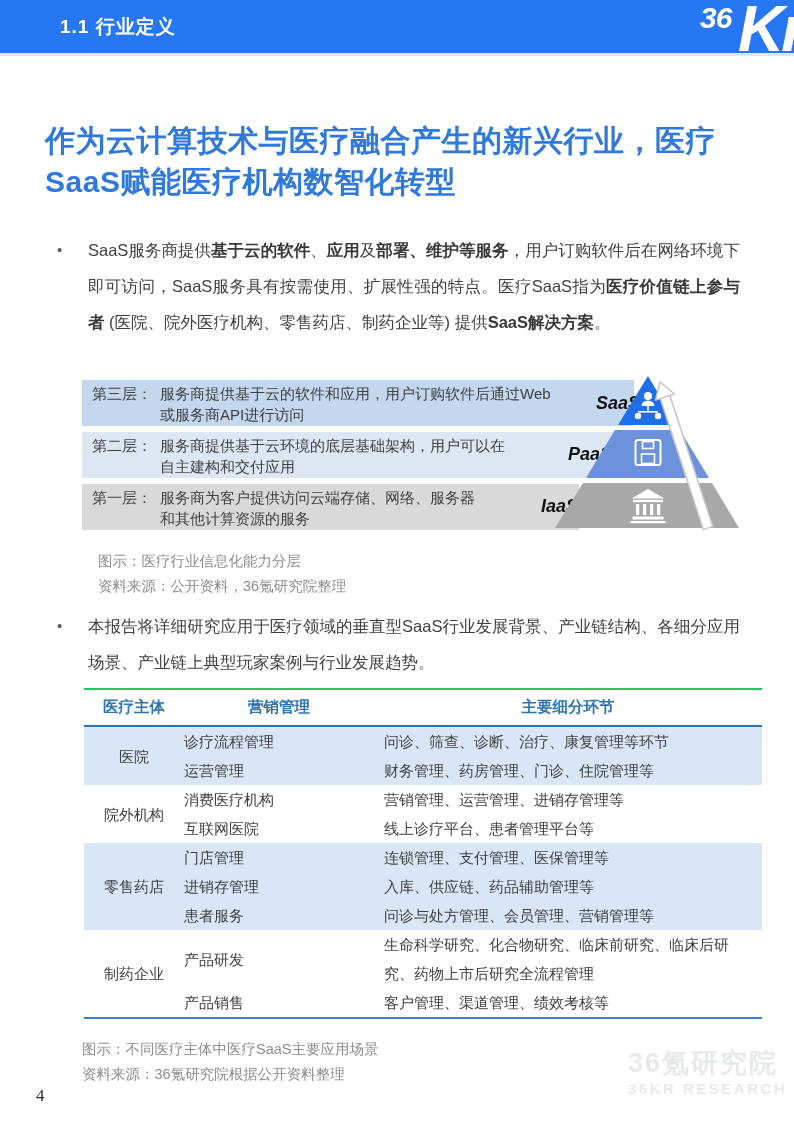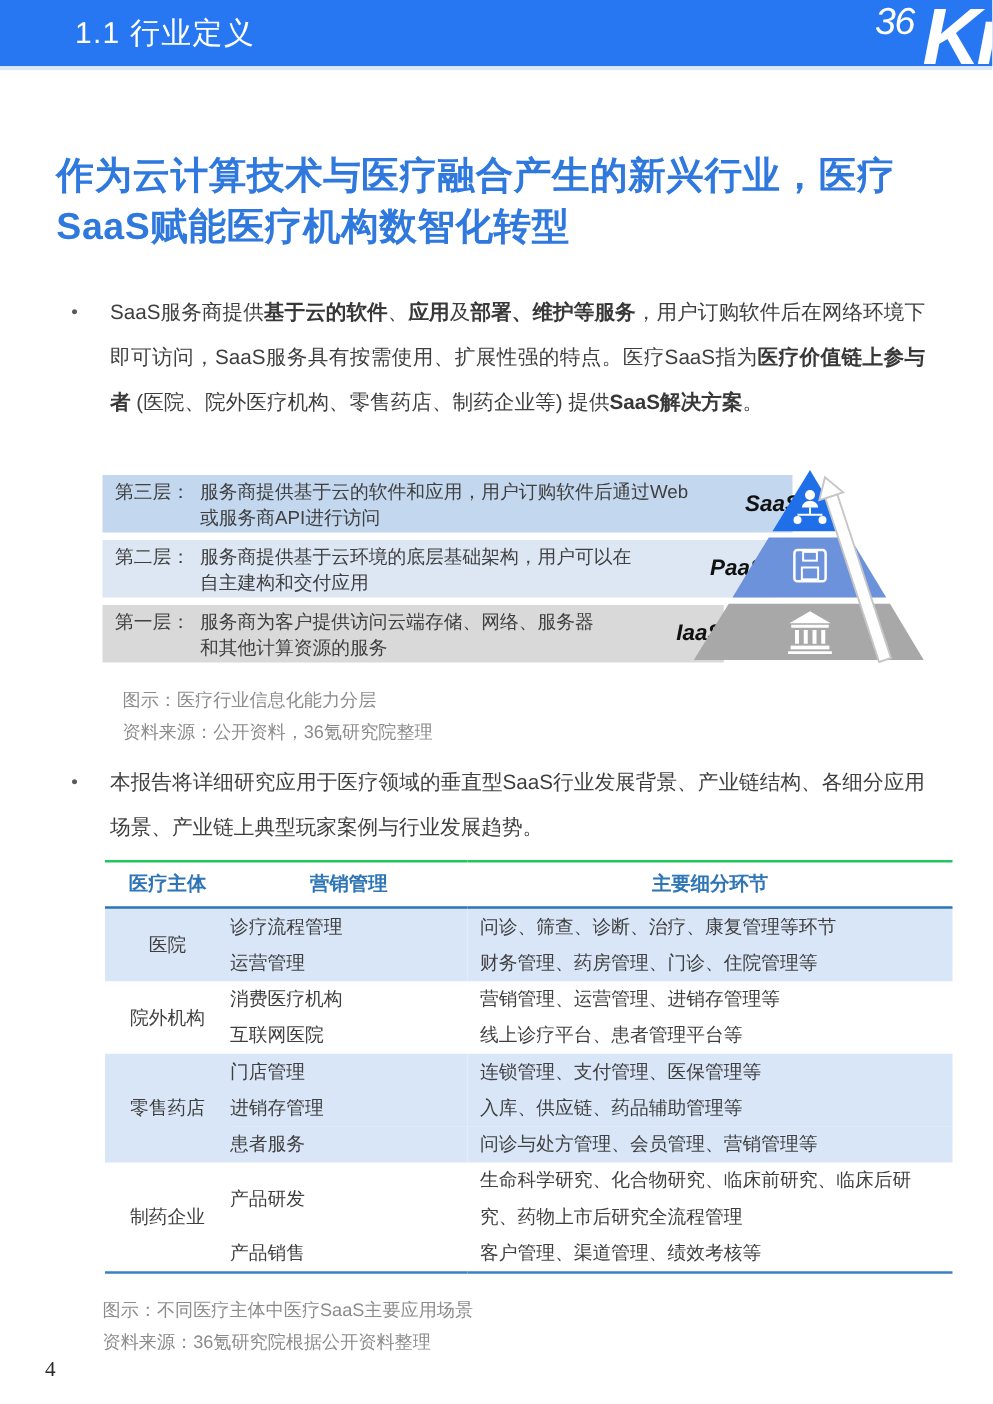--- a/index.html
+++ b/index.html
@@ -2,23 +2,23 @@
 <html><head>
 <meta charset="utf-8">
 <style>
   html,body{margin:0;padding:0;}
   body{font-family:"Liberation Sans","DejaVu Sans",sans-serif;background:#ffffff;}
   .page{position:relative;width:794px;height:1123px;background:#ffffff;overflow:hidden;margin:0 auto;}
 
   
   .topbar{position:absolute;left:0;top:0;width:794px;height:53px;background:#2777f2;overflow:hidden;}
   .topbar-underline{position:absolute;left:0;top:53px;width:794px;height:3px;background:#dde7f6;}
-  .section-title{position:absolute;left:60px;top:0;line-height:53px;color:#ffffff;font-size:24px;font-weight:400;letter-spacing:1px;}
+  .section-title{position:absolute;left:60px;top:0;line-height:53px;color:#ffffff;font-size:19px;font-weight:700;letter-spacing:1px;}
   .logo{position:absolute;right:0;top:0;width:100px;height:53px;color:#ffffff;}
-  .logo .n36{position:absolute;left:6px;top:1px;font-size:30px;font-weight:400;font-style:italic;letter-spacing:-1px;}
+  .logo .n36{position:absolute;left:6px;top:1px;font-size:30px;font-weight:700;font-style:italic;letter-spacing:-1px;}
   .logo .kr{position:absolute;left:44px;top:-8px;font-size:64px;font-weight:700;font-style:italic;letter-spacing:-3px;}
 
   
   .main-title{position:absolute;left:45px;top:120px;width:715px;font-size:30px;font-weight:700;color:#2e78de;line-height:41px;white-space:pre-line;letter-spacing:0.5px;}
 
   
   .bullet{position:absolute;left:57px;width:683px;font-size:16.5px;line-height:36px;color:#3f3f3f;}
   .bullet .dot{position:absolute;left:0;top:0;color:#595959;font-size:15px;}
   .bullet .ptext{display:block;margin-left:31px;text-align:justify;}
   .bullet .ptext b{font-weight:700;color:#383838;}
@@ -210,14 +210,18 @@
         </tr>
       </tbody>
   </table>
 
   <div class="caption cap2">
     <div>图示：不同医疗主体中医疗SaaS主要应用场景</div>
     <div>资料来源：36氪研究院根据公开资料整理</div>
   </div>
 
   <div class="page-number">4</div>
+  <div class="watermark">
+    <div class="w-cn">36氪研究院</div>
+    <div class="w-en">36KR RESEARCH</div>
+  </div>
 
 </div>
 
 </body></html>

